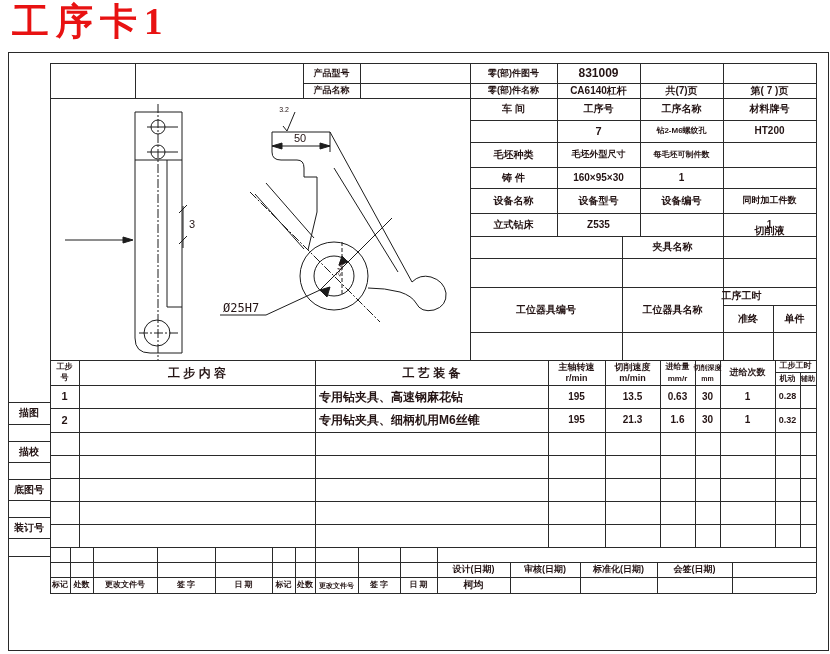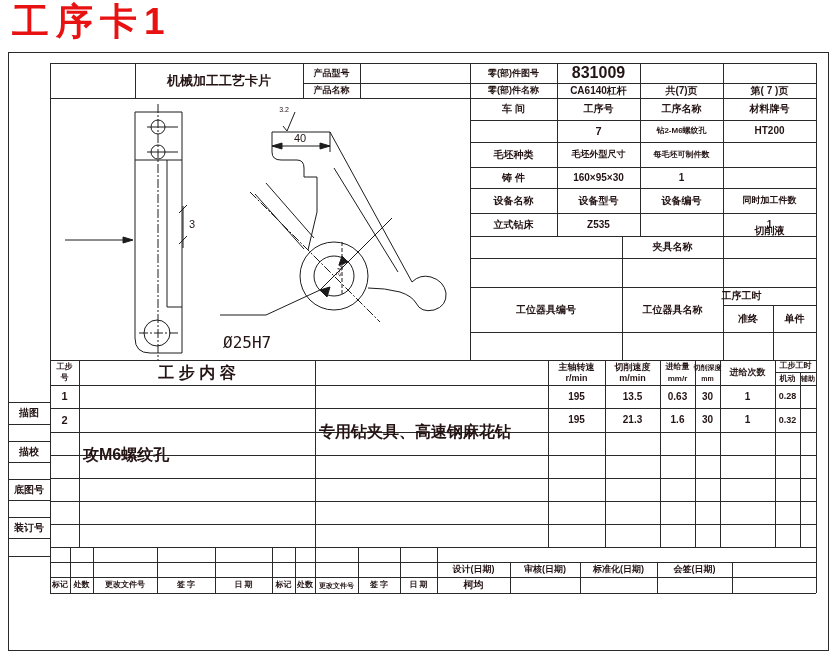--- a/index.html
+++ b/index.html
@@ -1,24 +1,24 @@
 <!DOCTYPE html>
 <html><head>
 <meta charset="utf-8">
 <style>
   html,body{margin:0;padding:0;background:#fff;}
   #page{position:relative;width:830px;height:654px;background:#ffffff;overflow:hidden;
         font-family:"Liberation Sans","DejaVu Sans",sans-serif;}
   #linework{position:absolute;left:0;top:0;z-index:1;}
   .t{position:absolute;z-index:2;display:flex;align-items:center;justify-content:center;
      font-size:11px;color:#241414;white-space:nowrap;line-height:1;font-weight:bold;}
-  .lt{justify-content:flex-start;padding-left:4px;box-sizing:border-box;margin-top:35px;}
-  .f13{font-size:13px}.f12{font-size:16px}.f10{font-size:10px}.f9{font-size:9px}
+  .lt{justify-content:flex-start;padding-left:4px;box-sizing:border-box;}
+  .f13{font-size:13px}.f12{font-size:12px}.f10{font-size:10px}.f9{font-size:9px}
   .f8{font-size:8px}.f7{font-size:7px}
-  .title{position:absolute;z-index:3;color:#e81212;font-family:Liberation Sans, sans-serif;
+  .title{position:absolute;z-index:3;color:#e81212;font-family:Liberation Serif, serif;
          font-weight:bold;font-size:37px;letter-spacing:7px;line-height:1;}
   .rot{transform:rotate(-72deg);transform-origin:center;}
 </style>
 </head>
 <body>
 
 <div id="page">
 
   <div class="title" style="left:12px;top:3px;">工序卡1</div>
 
@@ -71,21 +71,20 @@
       <path d="M255,194 L304,249 M266,183 L314,238"></path>
       <path d="M334,168 L398,272"></path>
       <path d="M250,192 L380,322" stroke-dasharray="9 2 2 2"></path>
       <path d="M342,242 V294" stroke-dasharray="4 2"></path>
       <path d="M220,315 H266 L320,290 M320,290 L392,218"></path>
       <polygon points="320,290 330,287 327,297" fill="#1c1c1c"></polygon>
       <polygon points="348,262 339,265 342,256" fill="#1c1c1c"></polygon>
     </g>
   </svg>
 
-  <div class="t f13" style="left:135px;top:63px;width:168px;height:35px">机械加工工艺卡片</div>
   <div class="t f9" style="left:303px;top:63px;width:57px;height:20px">产品型号</div>
   <div class="t f9" style="left:303px;top:83px;width:57px;height:15px">产品名称</div>
   <div class="t f9" style="left:470px;top:63px;width:87px;height:20px">零(部)件图号</div>
   <div class="t f12" style="left:557px;top:63px;width:83px;height:20px">831009</div>
   <div class="t f9" style="left:470px;top:83px;width:87px;height:15px">零(部)件名称</div>
   <div class="t f10" style="left:557px;top:83px;width:83px;height:15px">CA6140杠杆</div>
   <div class="t f10" style="left:640px;top:83px;width:83px;height:15px">共(7)页</div>
   <div class="t f10" style="left:723px;top:83px;width:93px;height:15px">第( 7 )页</div>
 
   <div class="t f10" style="left:470px;top:98px;width:87px;height:22px">车  间</div>
@@ -112,20 +111,21 @@
   <div class="t f10" style="left:723px;top:220px;width:93px;height:22px">切削液</div>
   <div class="t f10" style="left:470px;top:287px;width:152px;height:45px">工位器具编号</div>
   <div class="t f10" style="left:622px;top:287px;width:101px;height:45px">工位器具名称</div>
   <div class="t f10" style="left:695px;top:287px;width:93px;height:18px">工序工时</div>
   <div class="t f10" style="left:723px;top:305px;width:50px;height:27px">准终</div>
   <div class="t f10" style="left:773px;top:305px;width:43px;height:27px">单件</div>
 
   <div class="t f8" style="left:50px;top:361px;width:29px;height:11px">工步</div>
   <div class="t f8" style="left:50px;top:372px;width:29px;height:11px">号</div>
   <div class="t f12" style="left:79px;top:360px;width:236px;height:25px">工  步  内  容</div>
+  <div class="t f12" style="left:315px;top:360px;width:233px;height:25px">工  艺  装  备</div>
   <div class="t f9" style="left:548px;top:361px;width:57px;height:12px">主轴转速</div>
   <div class="t f9" style="left:548px;top:373px;width:57px;height:11px">r/min</div>
   <div class="t f9" style="left:605px;top:361px;width:55px;height:12px">切削速度</div>
   <div class="t f9" style="left:605px;top:373px;width:55px;height:11px">m/min</div>
   <div class="t f8" style="left:660px;top:361px;width:35px;height:12px">进给量</div>
   <div class="t f8" style="left:660px;top:373px;width:35px;height:11px">mm/r</div>
   <div class="t f7" style="left:695px;top:361px;width:25px;height:12px">切削深度</div>
   <div class="t f7" style="left:695px;top:373px;width:25px;height:11px">mm</div>
   <div class="t f9" style="left:720px;top:360px;width:55px;height:25px">进给次数</div>
   <div class="t f8" style="left:775px;top:360px;width:41px;height:12px">工步工时</div>
@@ -135,21 +135,21 @@
   <div class="t f11" style="left:50px;top:385px;width:29px;height:23px">1</div>
   <div class="t f12 lt" style="left:315px;top:385px;width:233px;height:23px">专用钻夹具、高速钢麻花钻</div>
   <div class="t f10" style="left:548px;top:385px;width:57px;height:23px">195</div>
   <div class="t f10" style="left:605px;top:385px;width:55px;height:23px">13.5</div>
   <div class="t f10" style="left:660px;top:385px;width:35px;height:23px">0.63</div>
   <div class="t f10" style="left:695px;top:385px;width:25px;height:23px">30</div>
   <div class="t f10" style="left:720px;top:385px;width:55px;height:23px">1</div>
   <div class="t f9" style="left:775px;top:385px;width:25px;height:23px">0.28</div>
 
   <div class="t f11" style="left:50px;top:408px;width:29px;height:24px">2</div>
-  <div class="t f12 lt" style="left:79px;top:408px;width:236px;height:24px">攻M6螺纹孔</div>
+  <div class="t f12 lt" style="left:315px;top:408px;width:233px;height:24px">专用钻夹具、细柄机用M6丝锥</div>
   <div class="t f10" style="left:548px;top:408px;width:57px;height:24px">195</div>
   <div class="t f10" style="left:605px;top:408px;width:55px;height:24px">21.3</div>
   <div class="t f10" style="left:660px;top:408px;width:35px;height:24px">1.6</div>
   <div class="t f10" style="left:695px;top:408px;width:25px;height:24px">30</div>
   <div class="t f10" style="left:720px;top:408px;width:55px;height:24px">1</div>
   <div class="t f9" style="left:775px;top:408px;width:25px;height:24px">0.32</div>
 
   <div class="t f9" style="left:437px;top:562px;width:73px;height:15px">设计(日期)</div>
   <div class="t f9" style="left:510px;top:562px;width:70px;height:15px">审核(日期)</div>
   <div class="t f9" style="left:580px;top:562px;width:77px;height:15px">标准化(日期)</div>
@@ -165,19 +165,19 @@
   <div class="t f8" style="left:295px;top:577px;width:20px;height:16px">处数</div>
   <div class="t f7" style="left:315px;top:577px;width:43px;height:16px">更改文件号</div>
   <div class="t f8" style="left:358px;top:577px;width:42px;height:16px">签  字</div>
   <div class="t f8" style="left:400px;top:577px;width:37px;height:16px">日  期</div>
 
   <div class="t f10" style="left:8px;top:402px;width:42px;height:22px">描图</div>
   <div class="t f10" style="left:8px;top:441px;width:42px;height:21px">描校</div>
   <div class="t f10" style="left:8px;top:479px;width:42px;height:21px">底图号</div>
   <div class="t f10" style="left:8px;top:517px;width:42px;height:21px">装订号</div>
 
-  <div class="t f11" style="left:287px;top:132px;width:26px;height:13px;font-weight:normal">40</div>
+  <div class="t f11" style="left:287px;top:132px;width:26px;height:13px;font-weight:normal">50</div>
   <div class="t f11" style="left:186px;top:218px;width:12px;height:13px;font-weight:normal">3</div>
   <div class="t f12 lt" style="left:219px;top:301px;width:48px;height:13px;font-weight:normal;font-family:'DejaVu Sans Mono',monospace">Ø25H7</div>
   <div class="t f7" style="left:276px;top:105px;width:16px;height:9px;font-weight:normal">3.2</div>
   <div class="t f7 rot" style="left:326px;top:264px;width:28px;height:9px;font-weight:normal">2-M6</div>
 
 </div>
 
 </body></html>

